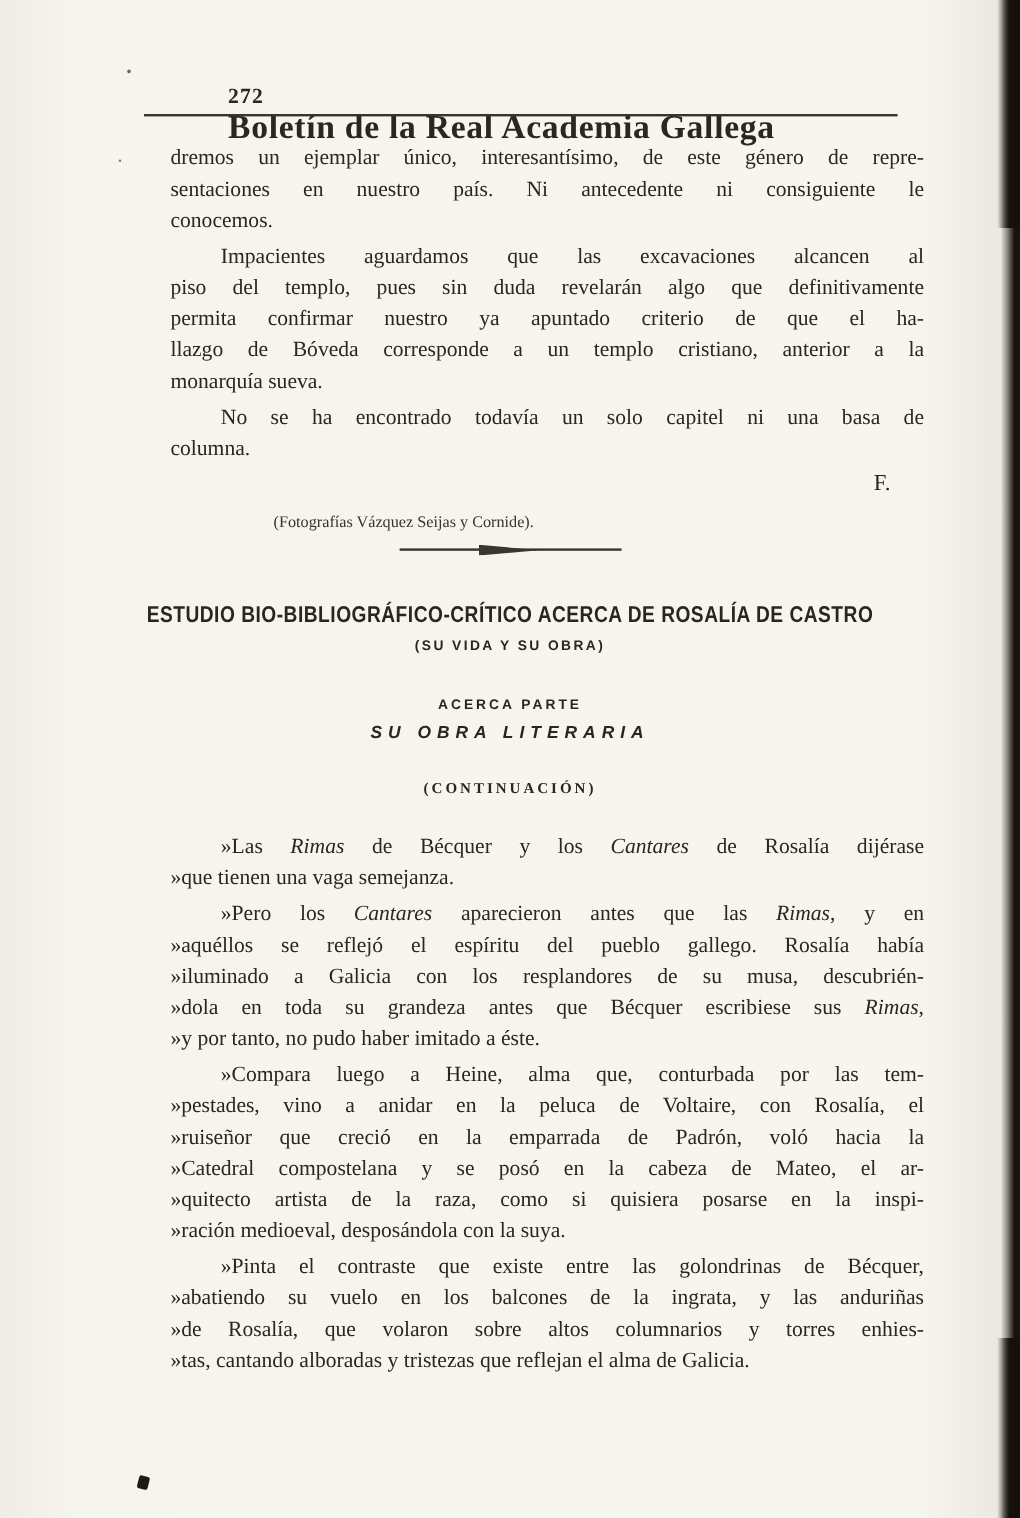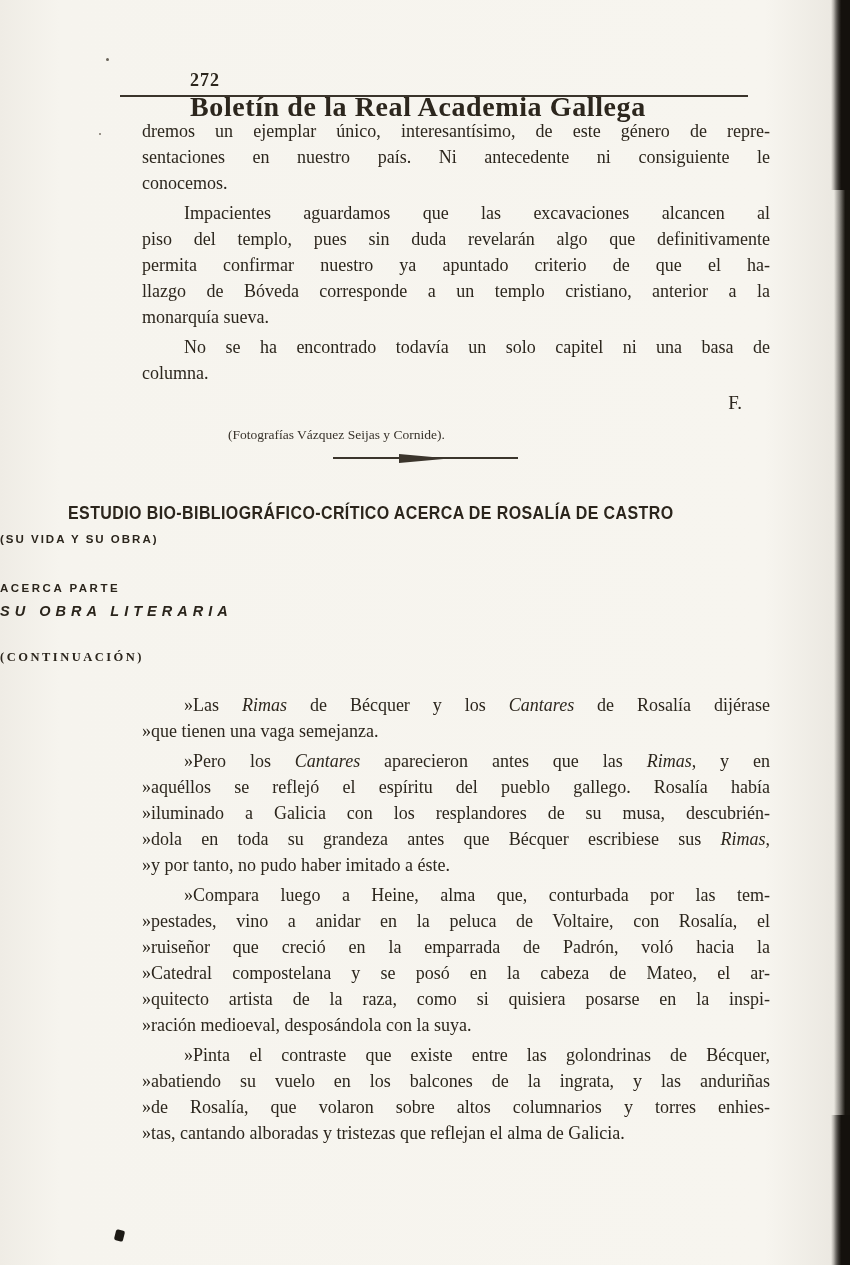--- a/index.html
+++ b/index.html
@@ -21,21 +21,21 @@
   .tline.indent{padding-left:42px;}
   .body-one{top:118px;}
   .body-two{top:692px;}
   .signature{margin-top:2px;text-align:right;padding-right:28px;font-size:19px;}
   .credit{margin-top:6px;padding-left:86px;font-size:13.5px;color:#38322a;}
   
   .divider{position:absolute;top:452px;left:0;width:850px;height:12px;display:flex;align-items:center;justify-content:center;}
   .divider-line{position:relative;width:185px;height:2px;background:#3b352c;}
   .divider-arrow{position:absolute;left:calc(50% - 26px);top:2px;width:50px;height:9px;background:#3b352c;clip-path:polygon(0 0,100% 50%,0 100%);}
   
-  .title-block{position:absolute;top:502px;left:0;width:850px;color:#2b251c;}
+  .title-block{position:absolute;top:502px;left:0;width:850px;text-align:center;color:#2b251c;}
   .article-title{
     font-family:"Liberation Sans","DejaVu Sans",sans-serif;font-weight:700;font-size:19px;
     white-space:nowrap;transform:scaleX(0.84);transform-origin:50% 50%;letter-spacing:0.5px;
   }
   .article-subtitle{margin-top:9px;font-family:Liberation Sans, sans-serif;font-weight:600;font-size:11.5px;letter-spacing:2px;}
   .part-label{margin-top:37px;font-family:"Liberation Sans",sans-serif;font-weight:600;font-size:11.5px;letter-spacing:2.5px;}
   .section-title{margin-top:9px;font-family:"Liberation Sans",sans-serif;font-weight:700;font-size:14.5px;letter-spacing:5px;font-style:italic;}
   .continuation-label{margin-top:31px;font-size:12.5px;font-weight:600;letter-spacing:2.5px;}
   
   .scan-edge{position:absolute;right:0;top:0;width:16px;height:100%;

